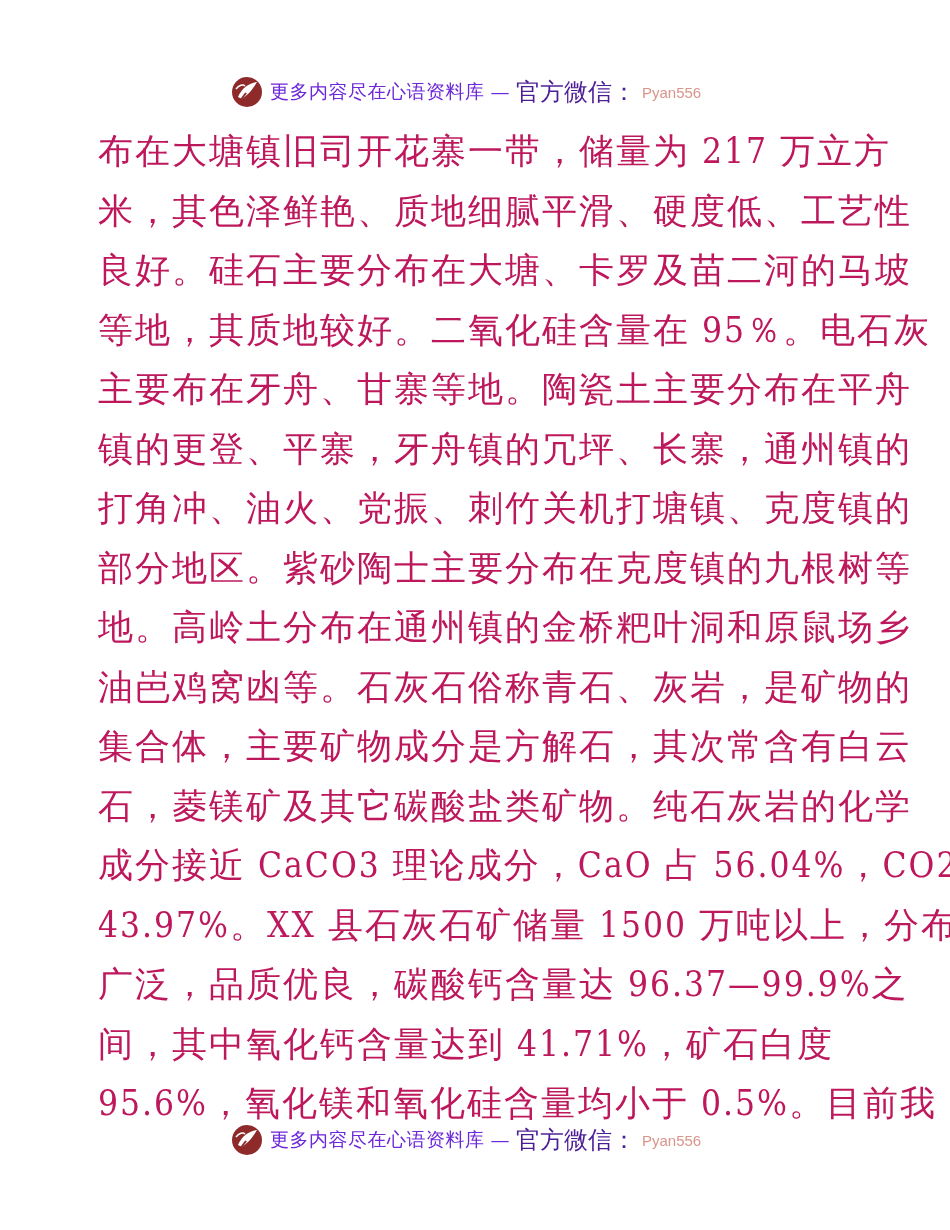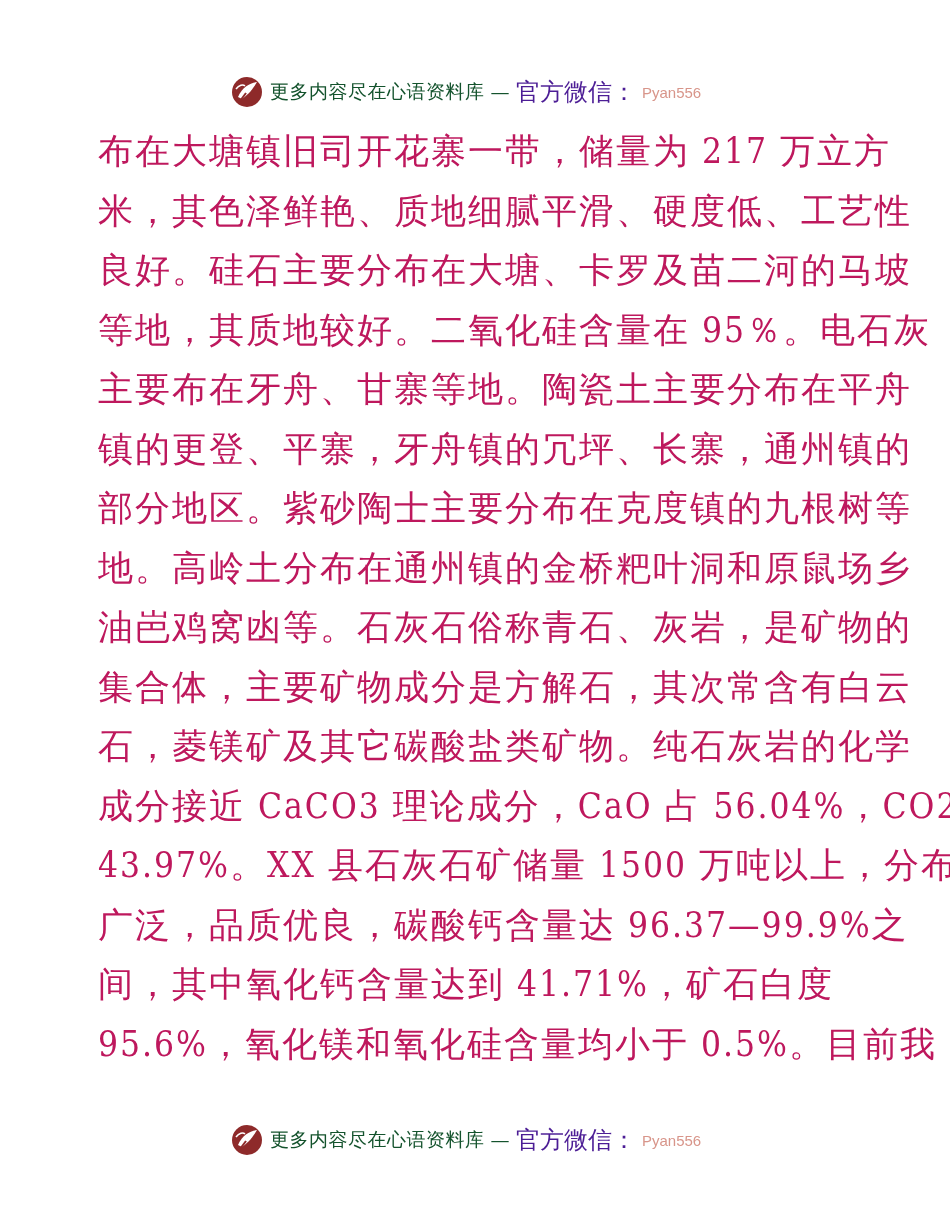--- a/index.html
+++ b/index.html
@@ -5,21 +5,21 @@
     html, body { margin: 0; padding: 0; background: #ffffff; }
     body { width: 950px; height: 1230px; position: relative; overflow: hidden; }
     .banner {
       position: absolute; left: 230px; width: 480px; height: 40px;
       display: flex; align-items: center; gap: 6px;
     }
     .banner.top { top: 72px; }
     .banner.bottom { top: 1120px; }
     .logo { width: 34px; height: 34px; flex: 0 0 34px; }
     .banner-text {
-      font-family: "DejaVu Serif", serif; font-size: 19px; color: #14532d;
+      font-family: "DejaVu Serif", serif; font-size: 19px; color: #6d28d9;
       letter-spacing: 0.5px; white-space: nowrap;
     }
     .banner-wechat {
       font-family: "DejaVu Serif", serif; font-size: 24px; color: #4c1d95;
       white-space: nowrap;
     }
     .banner-id {
       font-family: "Liberation Sans", sans-serif; font-size: 15px; color: #d8958a;
       white-space: nowrap;
     }
@@ -48,20 +48,21 @@
   <span class="banner-id">Pyan556</span>
 </div>
 
 <div class="content">
   <div class="line">布在大塘镇旧司开花寨一带，储量为 217 万立方</div>
   <div class="line">米，其色泽鲜艳、质地细腻平滑、硬度低、工艺性</div>
   <div class="line">良好。硅石主要分布在大塘、卡罗及苗二河的马坡</div>
   <div class="line">等地，其质地较好。二氧化硅含量在 95％。电石灰</div>
   <div class="line">主要布在牙舟、甘寨等地。陶瓷土主要分布在平舟</div>
   <div class="line">镇的更登、平寨，牙舟镇的冗坪、长寨，通州镇的</div>
+  <div class="line">打角冲、油火、党振、刺竹关机打塘镇、克度镇的</div>
   <div class="line">部分地区。紫砂陶士主要分布在克度镇的九根树等</div>
   <div class="line">地。高岭土分布在通州镇的金桥粑叶洞和原鼠场乡</div>
   <div class="line">油岜鸡窝凼等。石灰石俗称青石、灰岩，是矿物的</div>
   <div class="line">集合体，主要矿物成分是方解石，其次常含有白云</div>
   <div class="line">石，菱镁矿及其它碳酸盐类矿物。纯石灰岩的化学</div>
   <div class="line">成分接近 CaCO3 理论成分，CaO 占 56.04%，CO2 占</div>
   <div class="line">43.97%。XX 县石灰石矿储量 1500 万吨以上，分布</div>
   <div class="line">广泛，品质优良，碳酸钙含量达 96.37—99.9%之</div>
   <div class="line">间，其中氧化钙含量达到 41.71%，矿石白度</div>
   <div class="line">95.6%，氧化镁和氧化硅含量均小于 0.5%。目前我</div>

